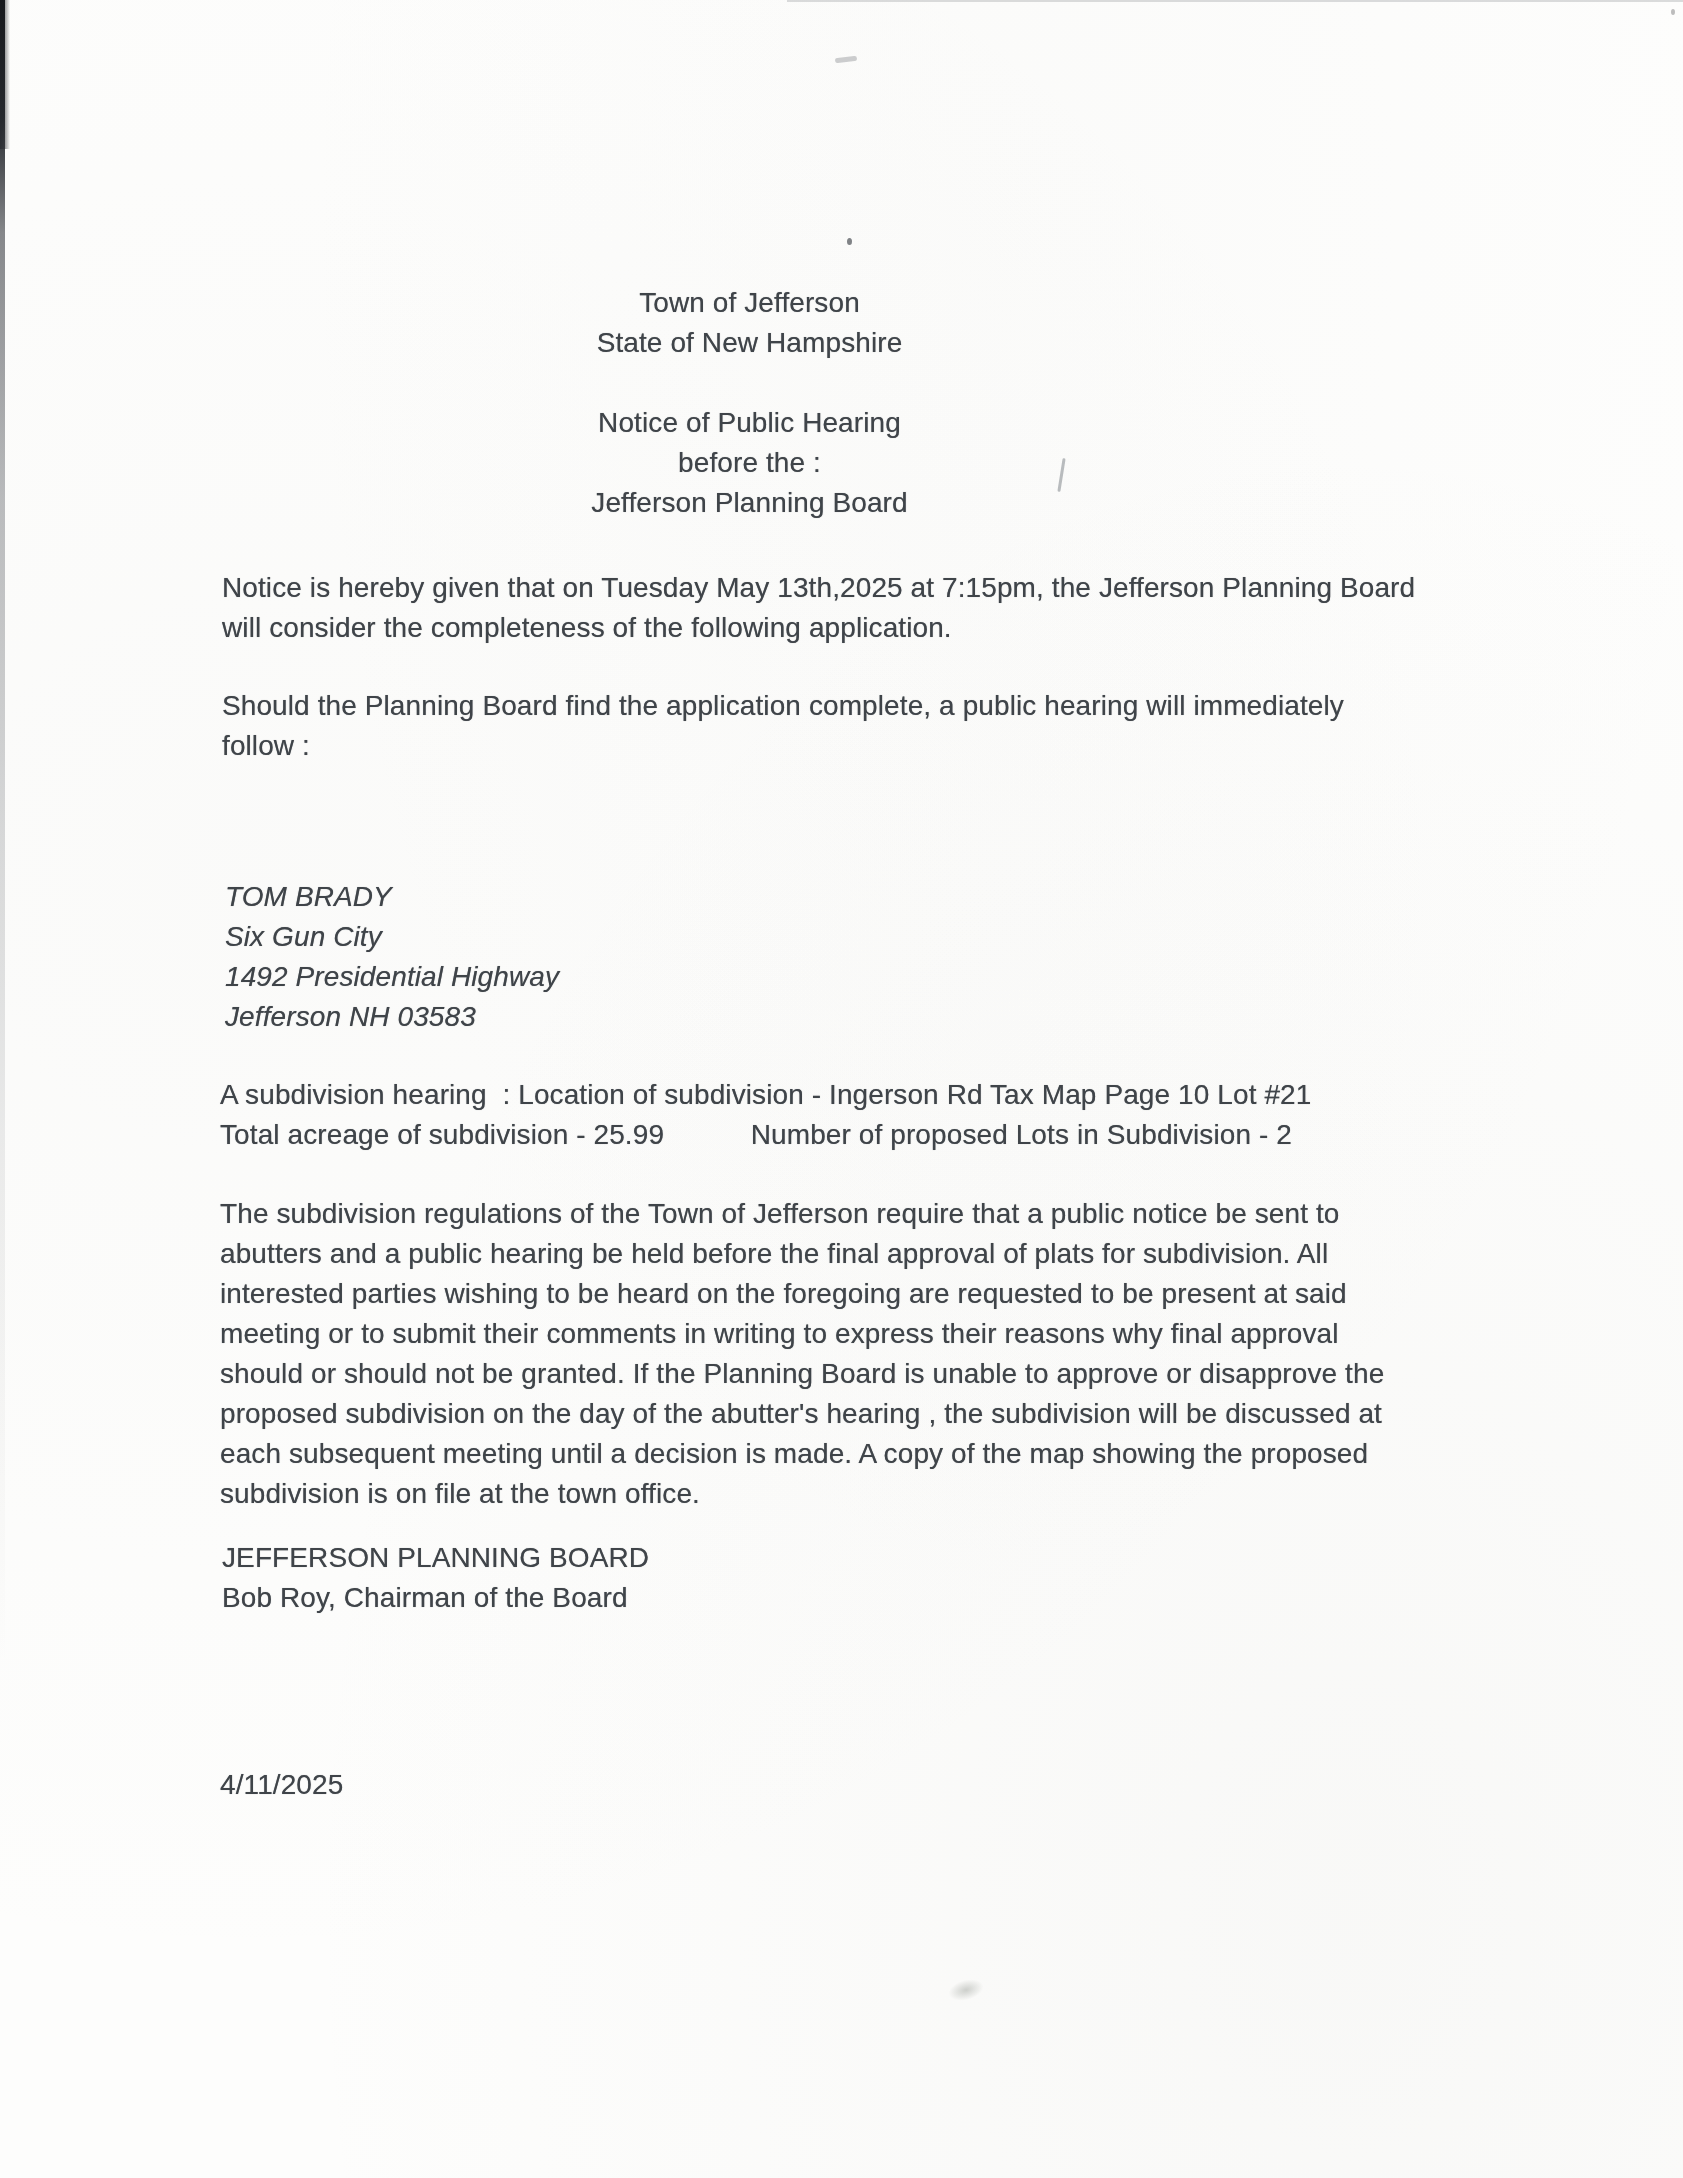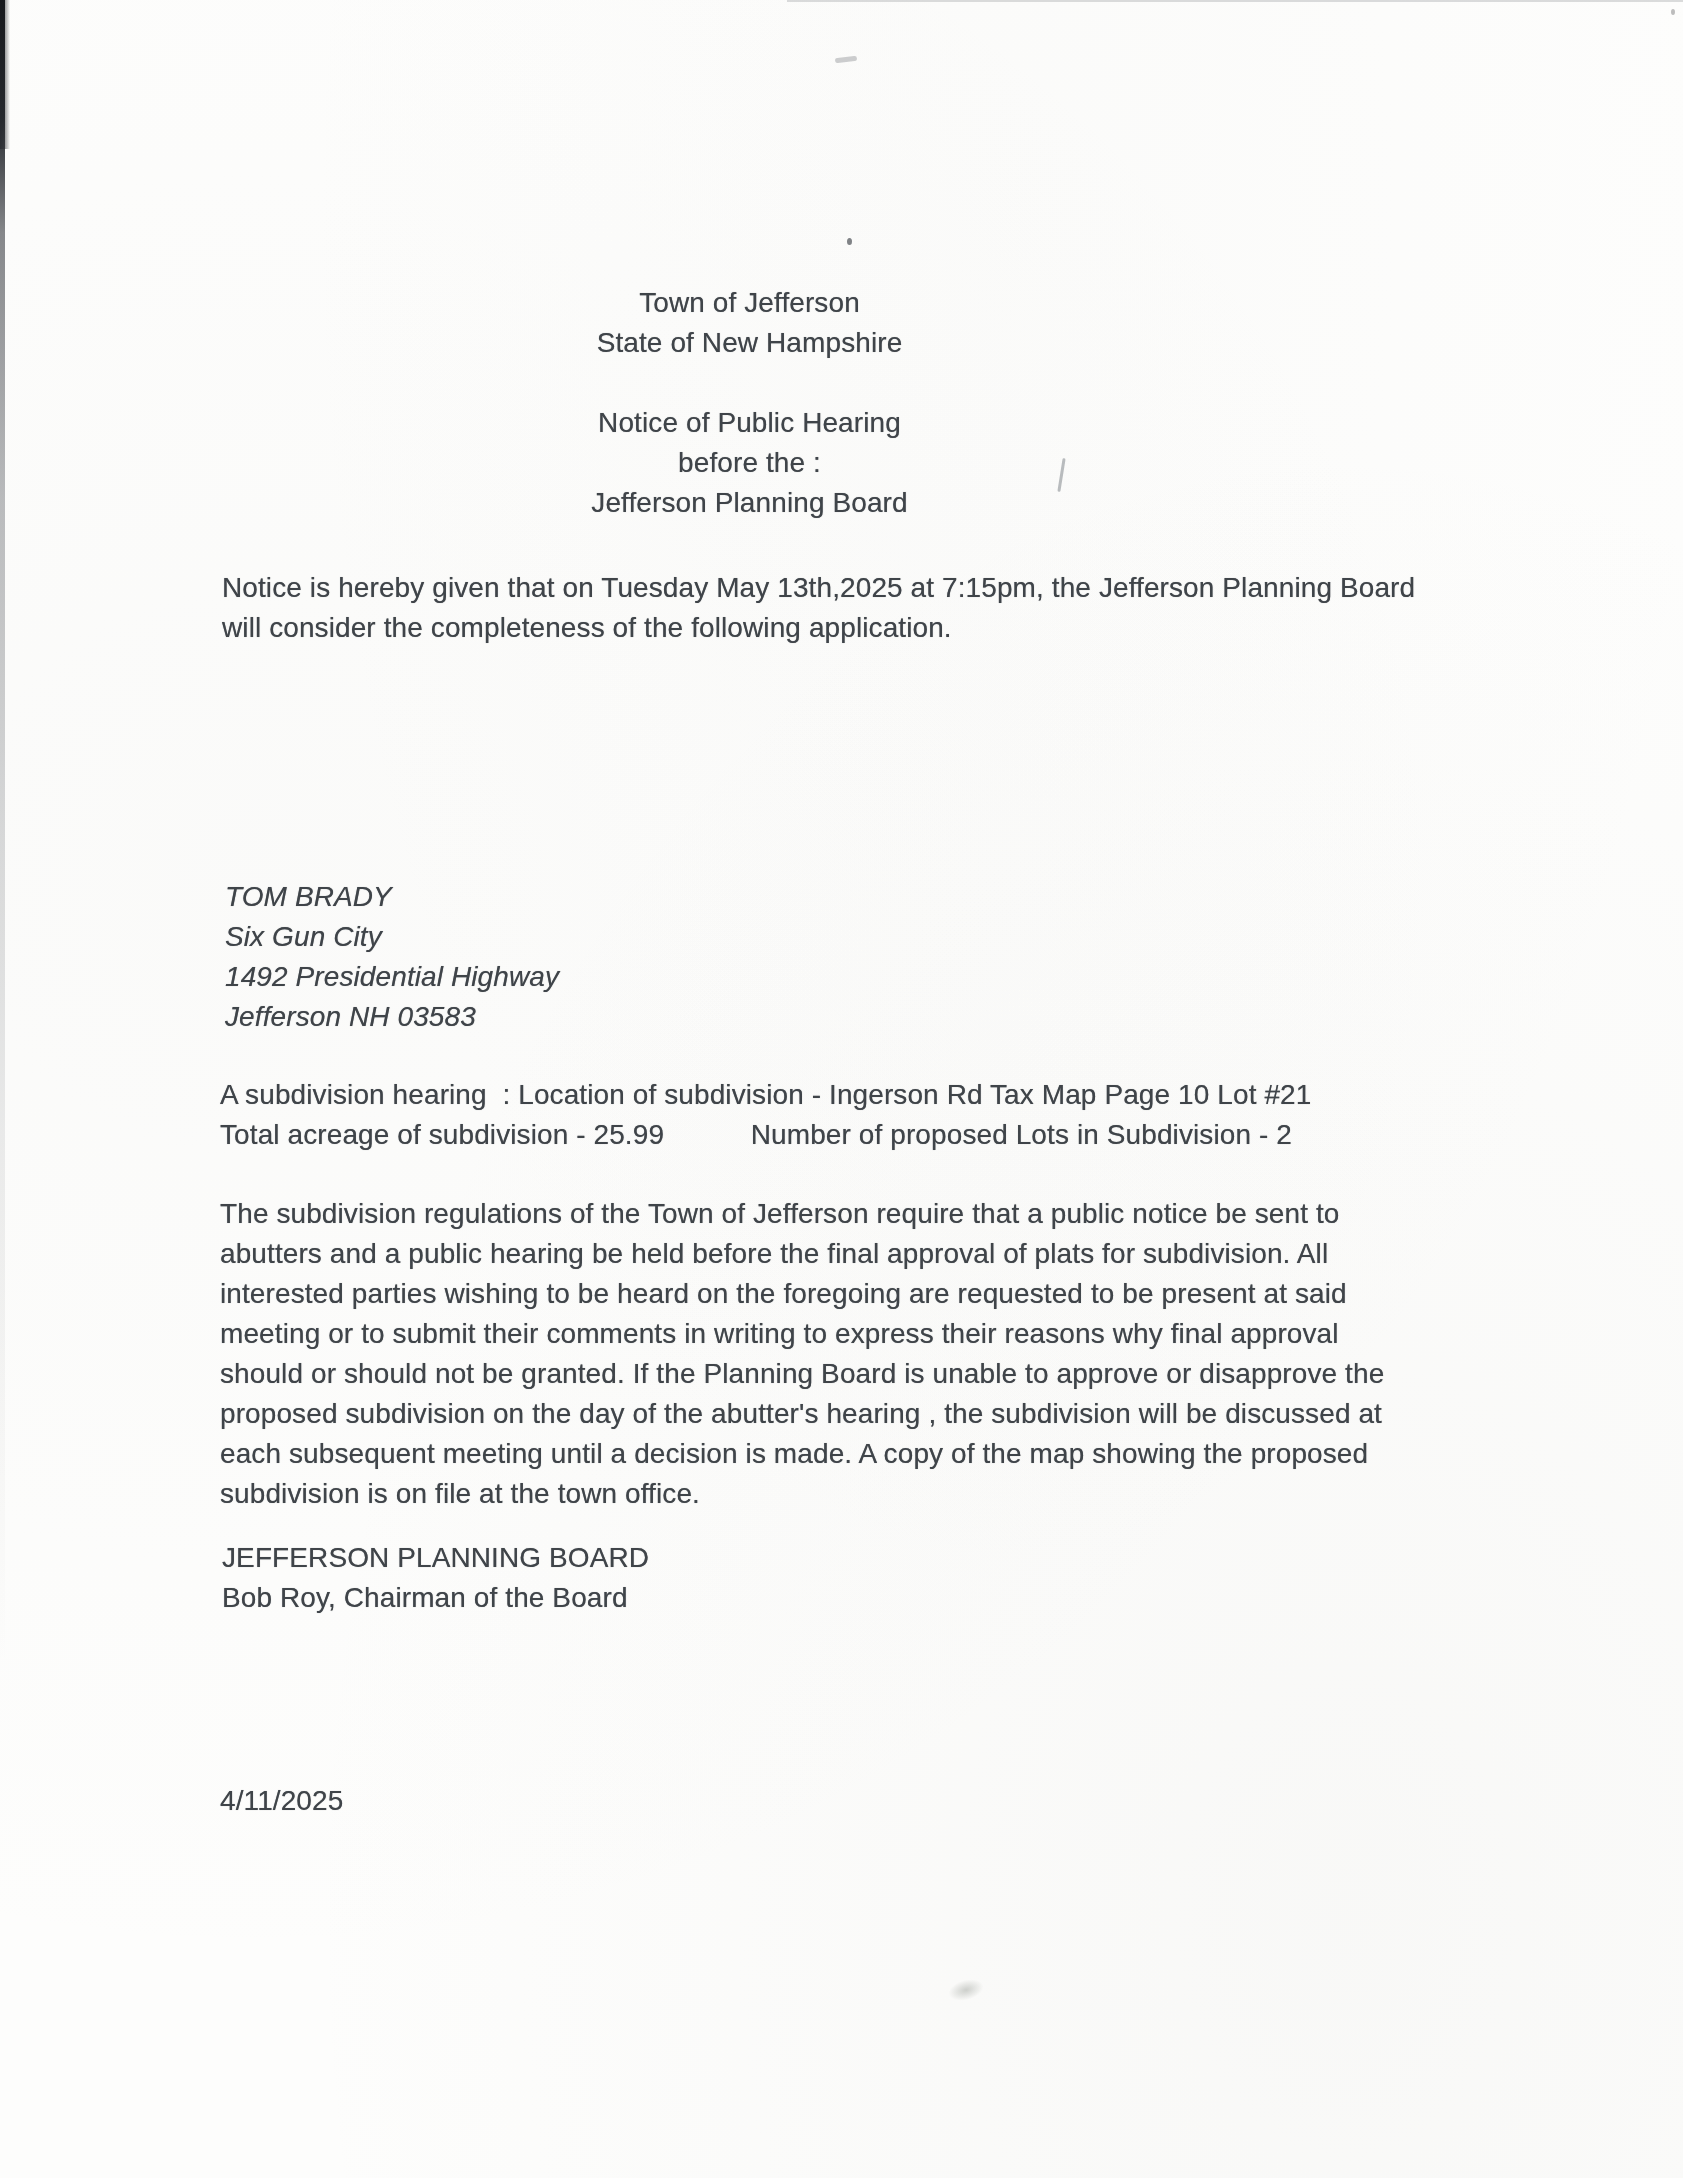--- a/index.html
+++ b/index.html
@@ -34,21 +34,21 @@
     left: 403px;
     width: 693px;
     text-align: center;
   }
   .block-intro      { top: 568px;  left: 222px; width: 1287px; }
   .block-complete   { top: 686px;  left: 222px; width: 1287px; }
   .block-applicant  { top: 877px;  left: 225px; width: 891px; font-style: italic;  }
   .block-hearing    { top: 1075px; left: 220px; width: 1337px; }
   .block-bodypar    { top: 1194px; left: 220px; width: 1307px; }
   .block-signature  { top: 1538px; left: 222px; width: 891px;  }
-  .block-date       { top: 1765px; left: 220px; width: 396px; margin-top: 16px;  }
+  .block-date       { top: 1765px; left: 220px; width: 396px;  }
 
   
   .edge-left-strip {
     position: absolute;
     left: 0; top: 0;
     width: 5px; height: 1663px;
     background: linear-gradient(to bottom,
       #17191d 0%,
       #26292e 7%,
       rgba(70,73,78,0.65) 14%,
@@ -125,20 +125,22 @@
   <div class="textblock block-header">Town of Jefferson
 State of New Hampshire
 
 Notice of Public Hearing
 before the :
 Jefferson Planning Board</div>
 
   <div class="textblock block-intro">Notice is hereby given that on Tuesday May 13th,2025 at 7:15pm, the Jefferson Planning Board
 will consider the completeness of the following application.</div>
 
+  <div class="textblock block-complete">Should the Planning Board find the application complete, a public hearing will immediately
+follow :</div>
 
   <div class="textblock block-applicant">TOM BRADY
 Six Gun City
 1492 Presidential Highway
 Jefferson NH 03583</div>
 
   <div class="textblock block-hearing">A subdivision hearing  : Location of subdivision - Ingerson Rd Tax Map Page 10 Lot #21
 Total acreage of subdivision - 25.99           Number of proposed Lots in Subdivision - 2</div>
 
   <div class="textblock block-bodypar">The subdivision regulations of the Town of Jefferson require that a public notice be sent to

